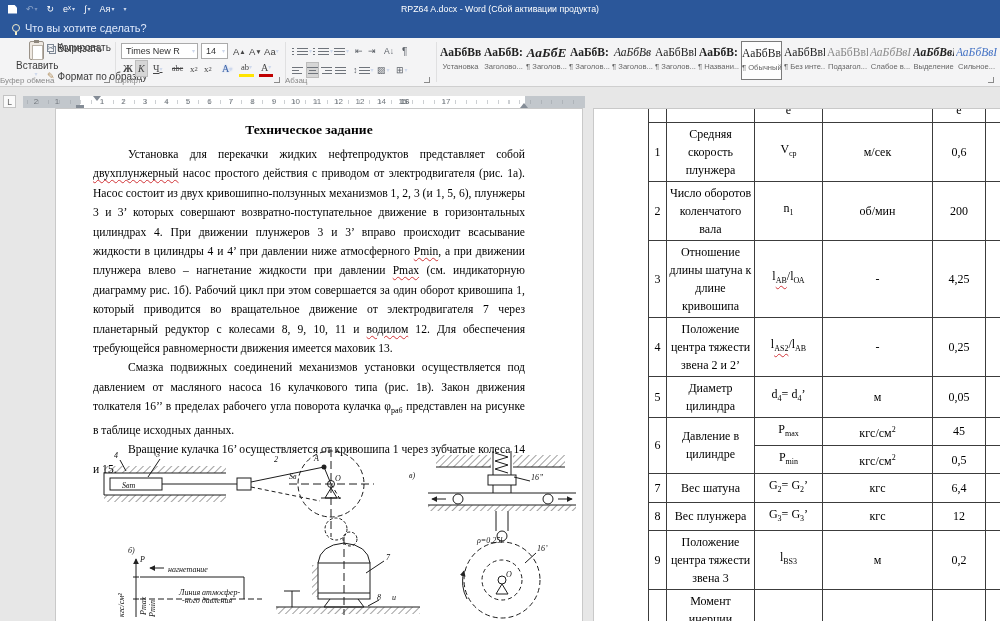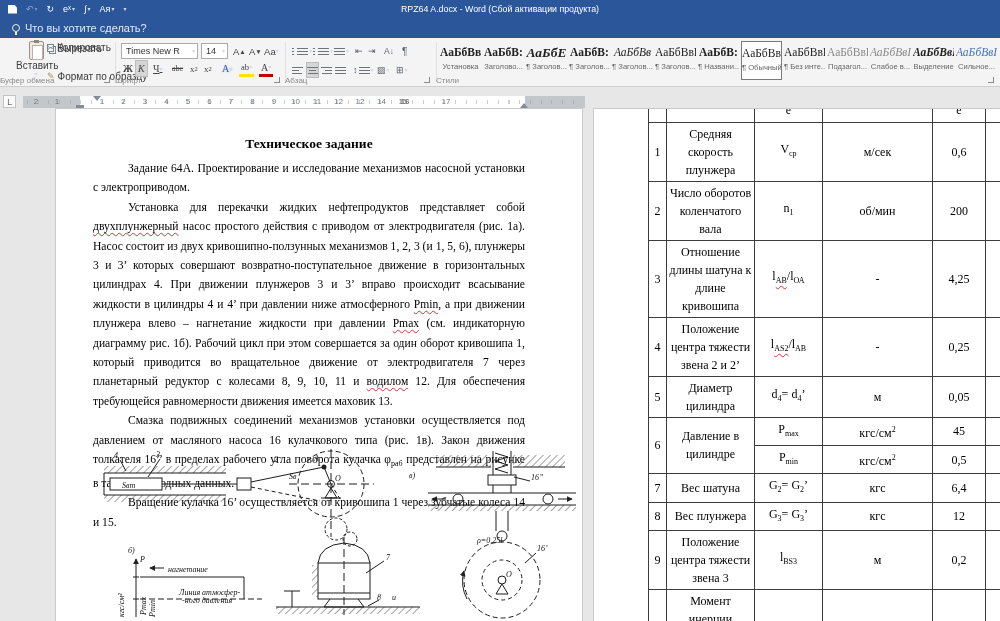--- a/index.html
+++ b/index.html
@@ -98,21 +98,21 @@
   .rnum{position:absolute;top:1px;font-size:8px;color:#70767c;transform:translateX(-50%);z-index:2;}
   .mk{position:absolute;z-index:3;}
   .mk-first{left:70px;top:0;width:0;height:0;border:4px solid transparent;border-top:5px solid #848c96;}
   .mk-left{left:53px;bottom:0;width:8px;height:3px;background:#848c96;}
   .mk-right{left:497px;bottom:0;width:0;height:0;border:4px solid transparent;border-bottom:5px solid #848c96;}
 
   
   .page{position:absolute;top:21px;background:#fff;border:1px solid #c9c9c9;overflow:hidden;}
   .page1{left:55px;width:528px;height:520px;}
   .page2{left:593px;width:440px;height:520px;}
-  .p1c{position:absolute;left:37px;width:432px;top:20px;}
+  .p1c{position:absolute;left:37px;width:432px;top:6px;}
   .doc-title{font-family:"Liberation Serif",serif;font-size:13.5px;font-weight:bold;text-align:center;margin:7px 0 7px;color:#000;}
   p.body{font-family:"Liberation Serif",serif;font-size:11.6px;line-height:19.4px;text-align:justify;
          text-indent:35px;margin:0;color:#000;}
   .miss{text-decoration:underline;text-decoration-style:wavy;text-decoration-color:#d13438;
         text-decoration-thickness:1px;text-underline-offset:2px;}
   .sub{vertical-align:sub;font-size:8px;}
   .sup{vertical-align:super;font-size:8px;}
 
   
   .fig{position:absolute;left:28px;top:338px;}
@@ -321,21 +321,20 @@
         </div>
         <div class="scard" style="left: 473px;">
           <div class="sprev p-bi">АаБбВвІ</div>
           <div class="sname">Выделение</div>
         </div>
         <div class="scard" style="left: 516px;">
           <div class="sprev p-bl">АаБбВвІ</div>
           <div class="sname">Сильное...</div>
         </div>
       </div>
-    <div class="glabel" style="left:436px;right:0;">Стили</div>
     <div class="dlg" style="left:988px;"></div>
   </div>
 
   <div class="docarea">
 
     <div class="tabsel">L</div>
     <div class="ruler">
       <div class="rband"></div>
       <div class="mk mk-first"></div>
       <div class="mk mk-left"></div>
@@ -358,21 +357,20 @@
         <span class="rnum" style="left: 358.5px;">14</span>
         <span class="rnum" style="left: 380px;">15</span>
         <span class="rnum" style="left: 382px; font-weight: bold;">16</span>
         <span class="rnum" style="left: 423px;">17</span>
       </div>
 
     <div class="page page1">
       <div class="p1c">
         <div class="doc-title">Техническое задание</div>
         <div>
-            <p class="body"><span>Задание 64А. Проектирование и исследование механизмов насосной установки с электроприводом.</span></p>
             <p class="body"><span>Установка для перекачки жидких нефтепродуктов представляет собой </span><span class="miss">двухплунжерный</span><span> насос простого действия с приводом от электродвигателя (рис. 1а). Насос состоит из двух кривошипно-ползунных механизмов 1, 2, 3 (и 1, 5, 6), плунжеры 3 и 3’ которых совершают возвратно-поступательное движение в горизонтальных цилиндрах 4. При движении плунжеров 3 и 3’ вправо происходит всасывание жидкости в цилиндры 4 и 4’ при давлении ниже атмосферного </span><span class="miss">Pmin</span><span>, а при движении плунжера влево – нагнетание жидкости при давлении </span><span class="miss">Pmax</span><span> (см. индикаторную диаграмму рис. 1б). Рабочий цикл при этом совершается за один оборот кривошипа 1, который приводится во вращательное движение от электродвигателя 7 через планетарный редуктор с колесами 8, 9, 10, 11 и </span><span class="miss">водилом</span><span> 12. Для обеспечения требующейся равномерности движения имеется маховик 13.</span></p>
             <p class="body"><span>Смазка подвижных соединений механизмов установки осуществляется под давлением от масляного насоса 16 кулачкового типа (рис. 1в). Закон движения толкателя 16’’ в пределах рабочего угла поворота кулачка φ</span><span class="sub">раб</span><span> представлен на рисунке в таблице исходных данных.</span></p>
             <p class="body"><span>Вращение кулачка 16’ осуществляется от кривошипа 1 через зубчатые колеса 14 и 15.</span></p>
           </div>
       </div>
 
       <svg class="fig" width="497" height="182" viewBox="0 0 497 182">
         <defs>
           <pattern id="h45" width="5" height="5" patternUnits="userSpaceOnUse" patternTransform="rotate(45)">
             <line x1="0" y1="0" x2="0" y2="5" stroke="#444" stroke-width="1"></line>

